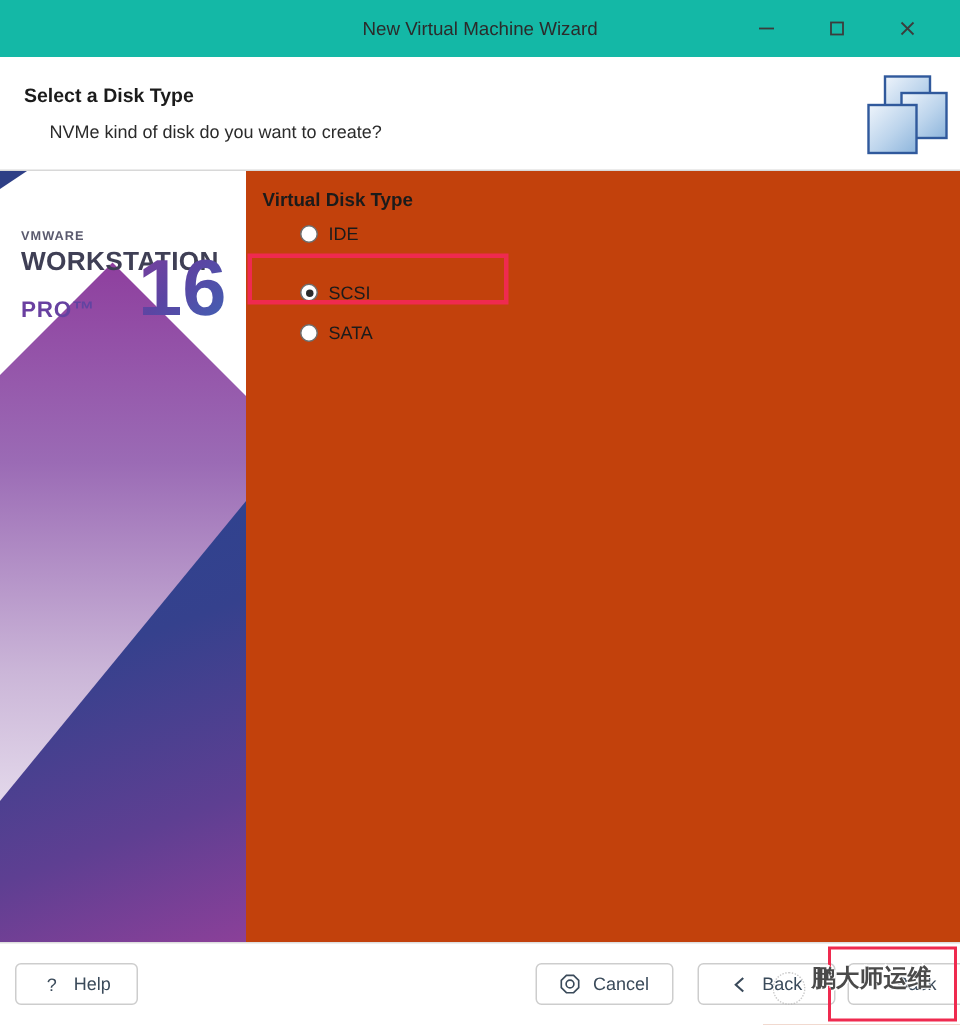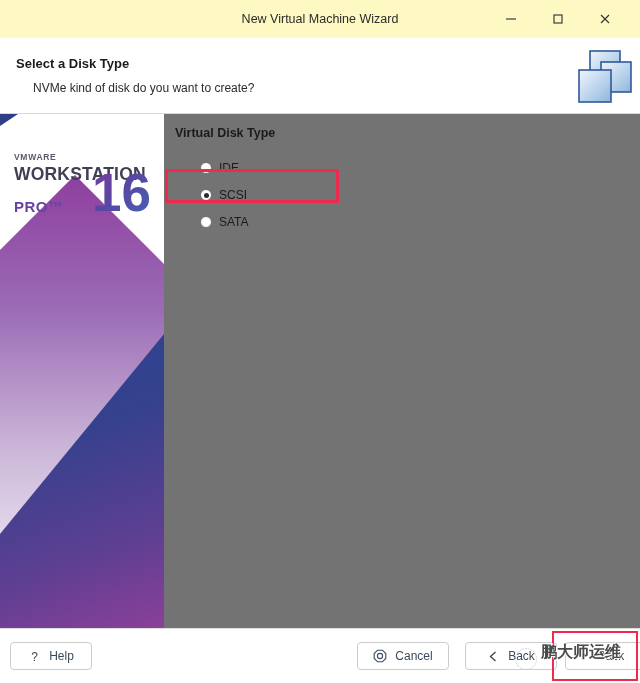--- a/index.html
+++ b/index.html
@@ -22,21 +22,21 @@
     box-sizing: border-box;
     overflow: hidden;
   }
 
   
   #titlebar {
     position: absolute;
     left: 0; top: 0;
     width: 640px;
     height: 38px;
-    background: #fef9c3;
+    background: #14b8a6;
   }
   #title-text {
     position: absolute;
     left: 0; top: 0;
     width: 640px;
     height: 38px;
     line-height: 38px;
     text-align: center;
     font-size: 12.5px;
     color: #2b2b2b;
@@ -173,21 +173,21 @@
     color: transparent;
   }
 
   
   #content {
     position: absolute;
     left: 164px;
     top: 114px;
     width: 476px;
     height: 514px;
-    background: #737373;
+    background: #c2410c;
   }
   #group-label {
     position: absolute;
     left: 11px;
     top: 12px;
     font-size: 12.5px;
     font-weight: bold;
     color: #1b1b1b;
   }
   .radio-row {
@@ -217,21 +217,21 @@
     height: 5px;
     border-radius: 50%;
     background: #2b2b2b;
   }
   .radio-label {
     margin-left: 7px;
     font-size: 12px;
     color: #1b1b1b;
     white-space: nowrap;
   }
-  #row-ide  { top: 44px; }
+  #row-ide  { top: 32px; }
   #row-scsi { top: 71px; }
   #row-sata { top: 98px; }
   #row-nvme { top: 125px; }
 
   #highlight-box {
     position: absolute;
     left: 1px;
     top: 55px;
     width: 174px;
     height: 34px;

